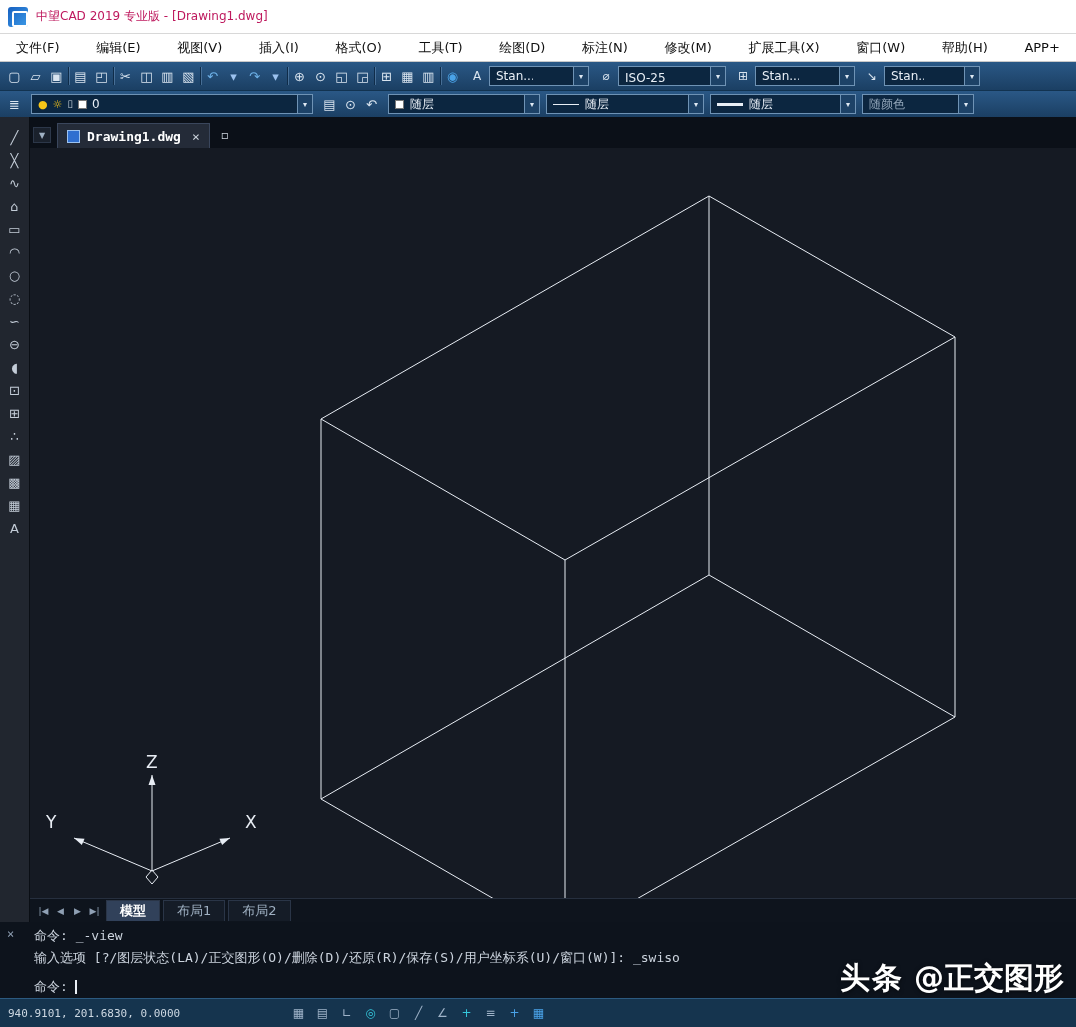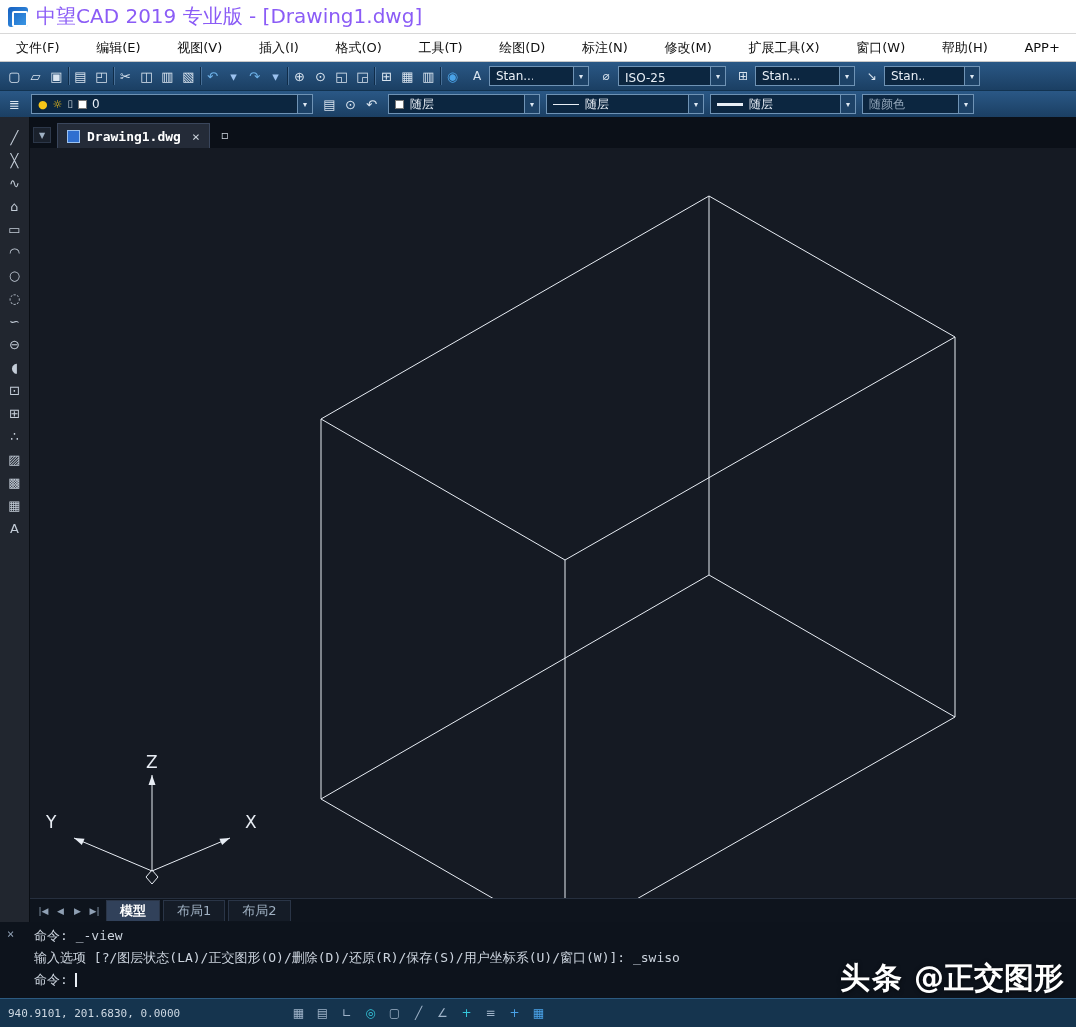--- a/index.html
+++ b/index.html
@@ -6,21 +6,21 @@
   body { margin:0; font-family:"DejaVu Sans","Liberation Sans",sans-serif; background:#000; }
   #app { position:relative; width:1076px; height:1027px; background:#10161f; overflow:hidden; }
 
   
   .titlebar { position:absolute; left:0; top:0; width:1076px; height:34px; background:#ffffff;
     display:flex; align-items:center; gap:8px; padding:0 8px; border-bottom:1px solid #d8d8d8; }
   .app-logo { width:20px; height:20px; border-radius:3px;
     background:linear-gradient(135deg,#1660c0,#3e9be8); position:relative; }
   .app-logo::after{ content:""; position:absolute; left:4px; top:4px; width:12px; height:12px;
     border:2px solid #fff; border-radius:2px; }
-  .title-text { font-size:20px; color:#8b5cf6; }
+  .title-text { font-size:12px; color:#be185d; }
 
   
   .menubar { position:absolute; left:0; top:34px; width:1076px; height:28px; background:#ffffff;
     display:flex; align-items:center; justify-content:space-between; padding:0 12px;
     border-bottom:1px solid #c9c9c9; }
   .menu-item { font-size:13px; color:#101010; padding:2px 4px; white-space:nowrap; cursor:default; }
 
   
   .toolbar1, .toolbar2 { position:absolute; left:0; width:1076px;
     background:linear-gradient(#2a5886,#1b3f63); display:flex; align-items:center; padding:0 4px; }
@@ -95,21 +95,21 @@
   .ltab { height:21px; padding:0 13px; display:flex; align-items:center; font-size:13px;
     color:#9fb0c2; background:#151c27; border:1px solid #2a3547; border-bottom:none; }
   .ltab.active { background:#31415a; color:#ffffff; font-weight:bold; }
 
   
   .command { position:absolute; left:0; top:922px; width:1076px; height:76px; background:#0d131c;
     color:#ccd4de; font-family:"DejaVu Sans Mono","Liberation Mono",monospace; font-size:13px; }
   .cmd-close { position:absolute; left:7px; top:5px; color:#90a1b5; font-size:12px; }
   .cmd-lines { position:absolute; left:34px; top:5px; display:flex; flex-direction:column; gap:4px; }
   .cmd-line { white-space:nowrap; }
-  .cmd-prompt-row { display:flex; align-items:center; }
+  .cmd-prompt-row { margin-top:7px; display:flex; align-items:center; }
   .caret { display:inline-block; width:2px; height:14px; background:#e9eff6; margin-left:7px;
     animation:blink 1s steps(1) infinite; }
   @keyframes blink { 50% { opacity:0; } }
 
   
   .statusbar { position:absolute; left:0; top:998px; width:1076px; height:29px; background:#15344e;
     border-top:1px solid #2c5a80; display:flex; align-items:center; }
   .coords { margin-left:8px; font-size:11px; color:#cdd8e2;
     font-family:"DejaVu Sans Mono","Liberation Mono",monospace; }
   .status-icons { position:absolute; left:290px; display:flex; gap:7px; align-items:center; }

